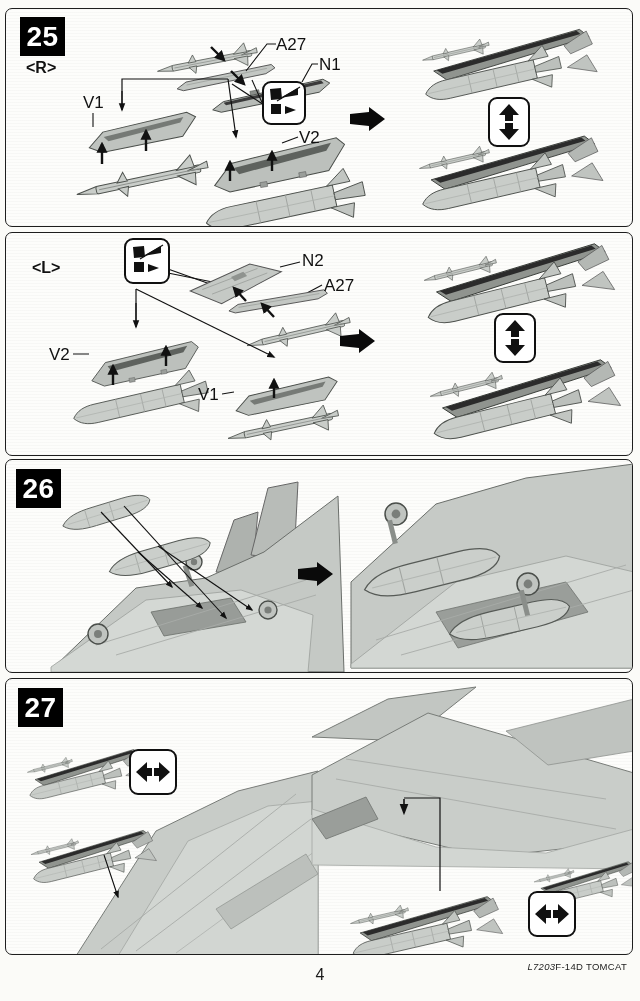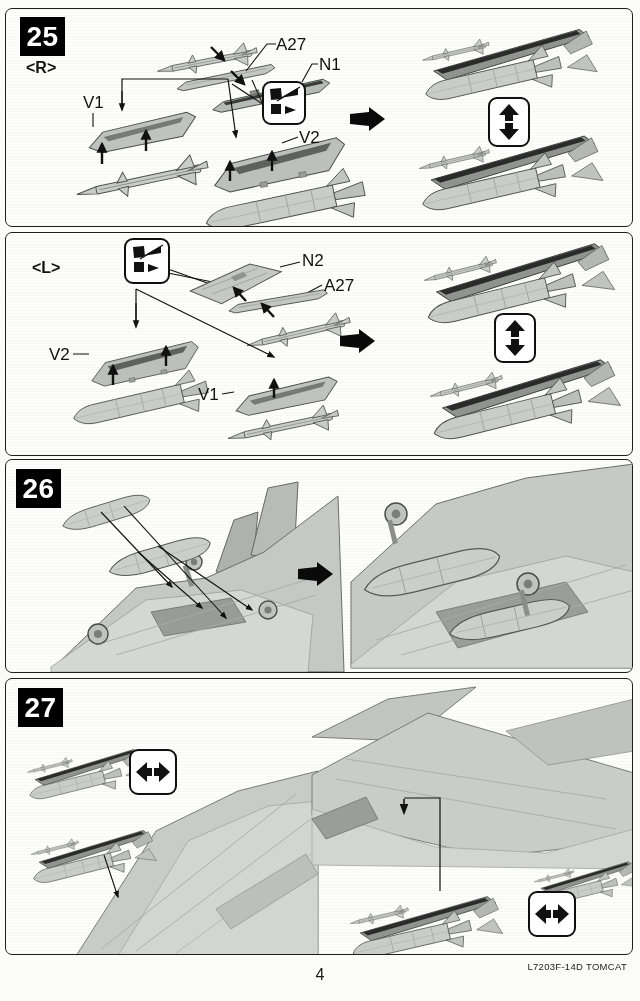--- a/index.html
+++ b/index.html
@@ -31,21 +31,21 @@
   }
   .footer-page{
     position:absolute;left:0;right:0;top:966px;text-align:center;
     font-size:16px;color:#1a1a1a;
   }
   .footer-code{
     position:absolute;right:13px;top:961px;font-size:9.5px;color:#222;
     letter-spacing:0.3px;
   }
   .footer-code span{}
-  .footer-code span:first-child{margin-left:16px;}
+  .footer-code span:first-child{margin-left:16px;font-style:italic;}
 </style>
 </head>
 <body>
 
 <svg width="0" height="0" style="position:absolute" aria-hidden="true">
   <defs>
     <marker id="ah-bold" markerWidth="4.6" markerHeight="4.6" refX="3.6" refY="2.3" orient="auto">
       <path d="M0,0 L4.6,2.3 L0,4.6 Z" fill="#111"></path>
     </marker>
     <marker id="ah-thin" markerWidth="7" markerHeight="6" refX="5.6" refY="3" orient="auto">

